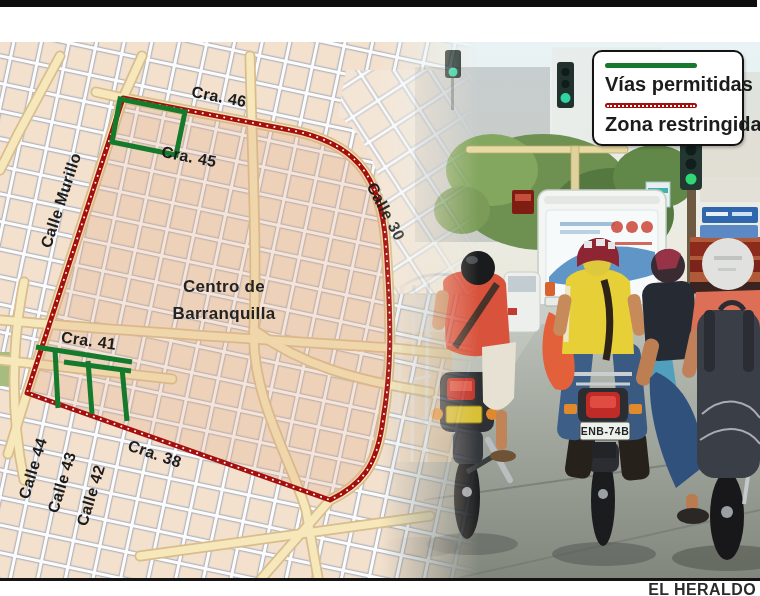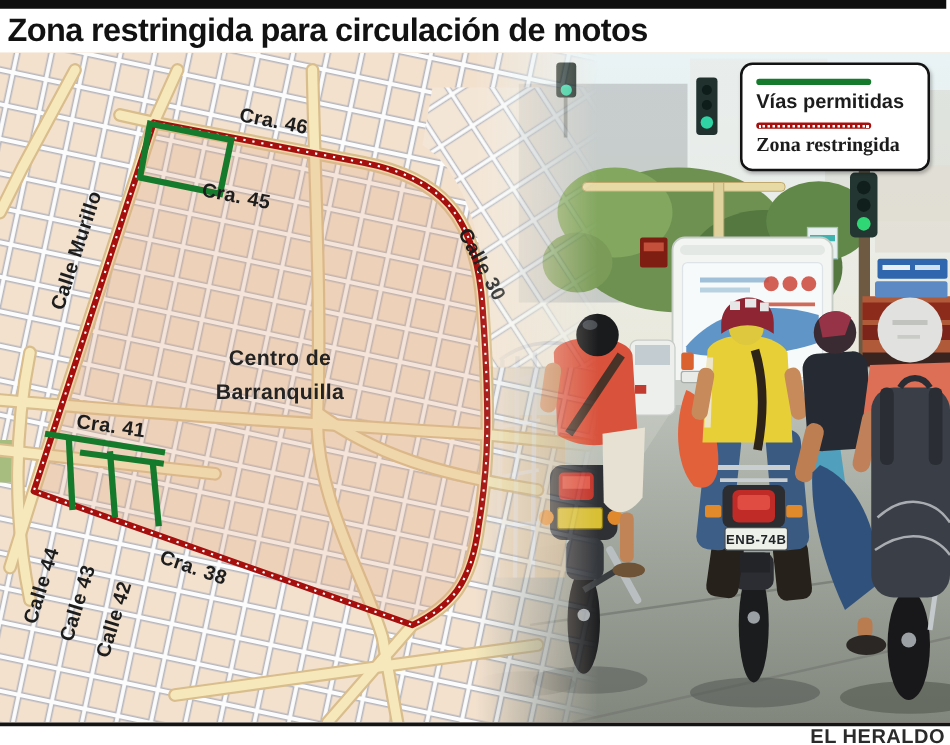--- a/index.html
+++ b/index.html
@@ -5,37 +5,36 @@
   html,body{margin:0;padding:0;background:#fff;}
   .frame{position:relative;width:760px;height:596px;background:#ffffff;overflow:hidden;
          font-family:"Liberation Sans", sans-serif;}
   .topbar{position:absolute;top:0;left:0;width:757px;height:7px;background:#0e0e0e;}
   .title{position:absolute;top:9px;left:6px;width:748px;font-size:26px;font-weight:bold;
          letter-spacing:-0.5px;color:#121212;white-space:nowrap;}
   .graphic{position:absolute;top:42px;left:0;width:760px;height:536px;overflow:hidden;background:#f3e1ce;}
   .legend{position:absolute;top:8px;left:592px;width:152px;background:#ffffff;border:2.5px solid #131313;
           border-radius:10px;padding:9px 11px 8px 11px;box-sizing:border-box;box-shadow:1px 2px 3px rgba(0,0,0,.25);}
   .swatch-green{height:5px;width:92px;background:#157a2c;border-radius:3px;margin:2px 0 5px 0;}
-  .legend-label{font-size:16px;font-weight:600;color:#1c1c1c;line-height:1.15;margin-bottom:7px;white-space:nowrap;}
-  .legend-label.last{margin-bottom:0;font-family:Liberation Serif, serif;}
+  .legend-label{font-size:20px;font-weight:600;color:#1c1c1c;line-height:1.15;margin-bottom:7px;white-space:nowrap;}
+  .legend-label.last{margin-bottom:0;}
   .swatch-red{height:5px;width:92px;background:#a50f0d;border-radius:3px;margin:2px 0 5px 0;position:relative;}
   .swatch-red::after{content:"";position:absolute;left:2px;right:2px;top:1.5px;border-top:2px dotted #ffffff;}
   .bottomline{position:absolute;top:578px;left:0;width:760px;height:2.5px;background:#141414;}
   .credit{position:absolute;top:581px;right:4px;font-size:16px;font-weight:bold;letter-spacing:.4px;color:#2b2b2b;}
   svg text{font-family:"Liberation Sans", sans-serif;}
   .map-label{font-size:16px;font-weight:600;fill:#1d1d1d;letter-spacing:.3px;}
   .map-label-bold{font-size:17px;font-weight:bold;fill:#232323;letter-spacing:.3px;}
   .plate-text{font-weight:bold;fill:#1f2226;letter-spacing:.5px;}
 </style>
 </head>
 <body>
 
 <div class="frame">
   <div class="topbar"></div>
-  <div class="title">Zona restringida para circulación de motos</div>
 
   <div class="graphic">
     <svg width="760" height="536" viewBox="0 0 760 536">
       <defs>
         <pattern id="streets" width="27" height="27" patternUnits="userSpaceOnUse" patternTransform="rotate(12)">
           <path d="M0 13.5 H27 M13.5 0 V27" stroke="#b5b6bd" stroke-width="5.5" fill="none"></path>
           <path d="M0 13.5 H27 M13.5 0 V27" stroke="#fcfcfc" stroke-width="3" fill="none"></path>
         </pattern>
         <pattern id="streets2" width="30" height="30" patternUnits="userSpaceOnUse" patternTransform="rotate(-33)">
           <path d="M0 15 H30 M15 0 V30" stroke="#bcbcc2" stroke-width="5" fill="none"></path>

